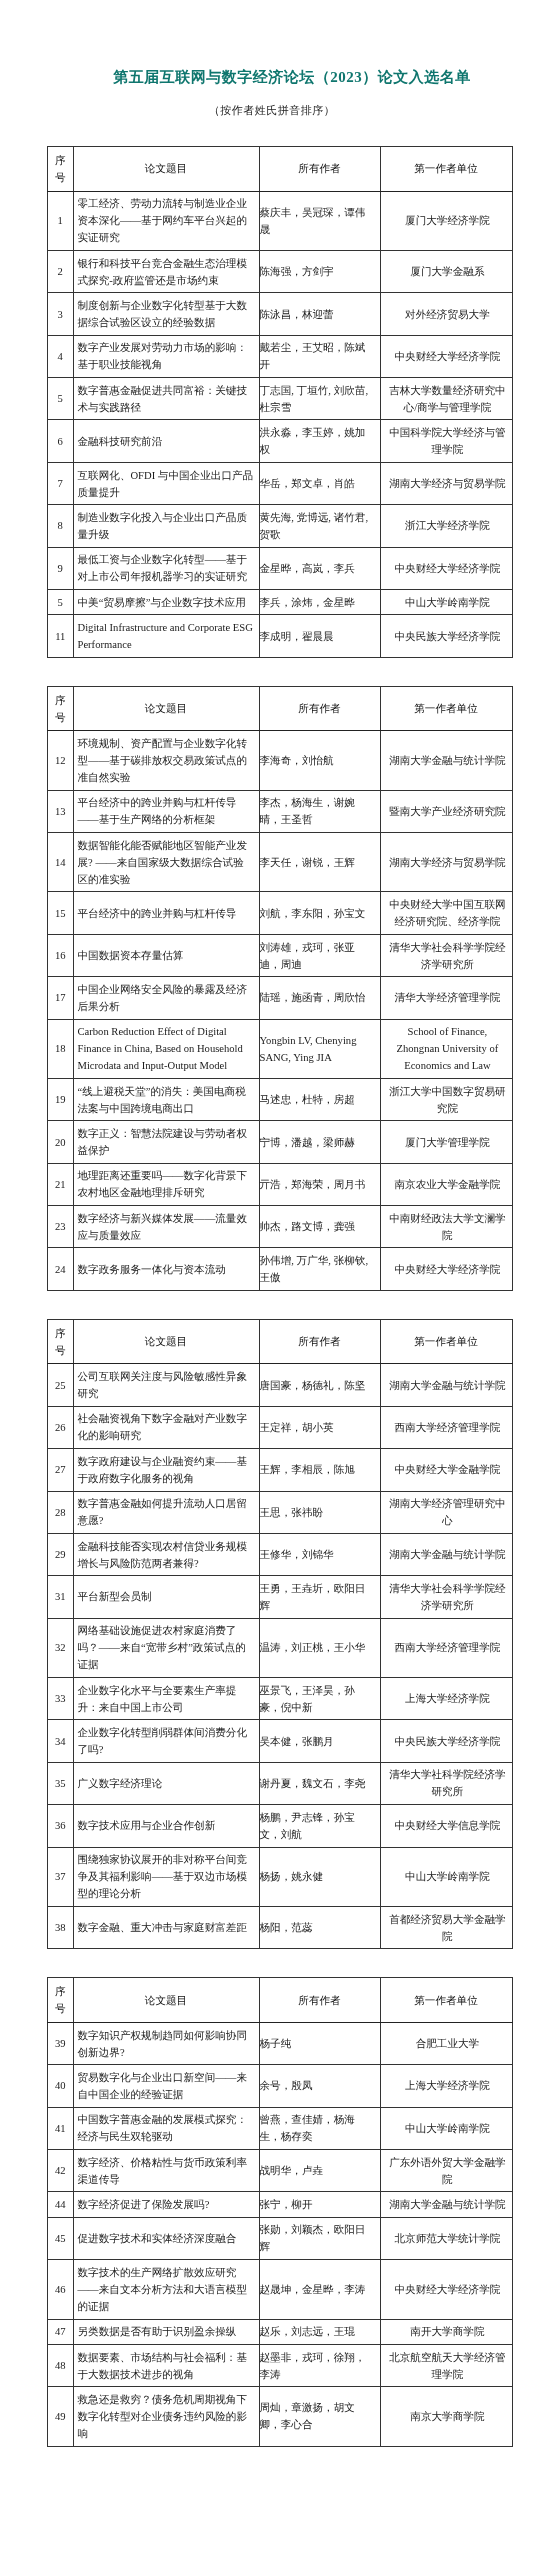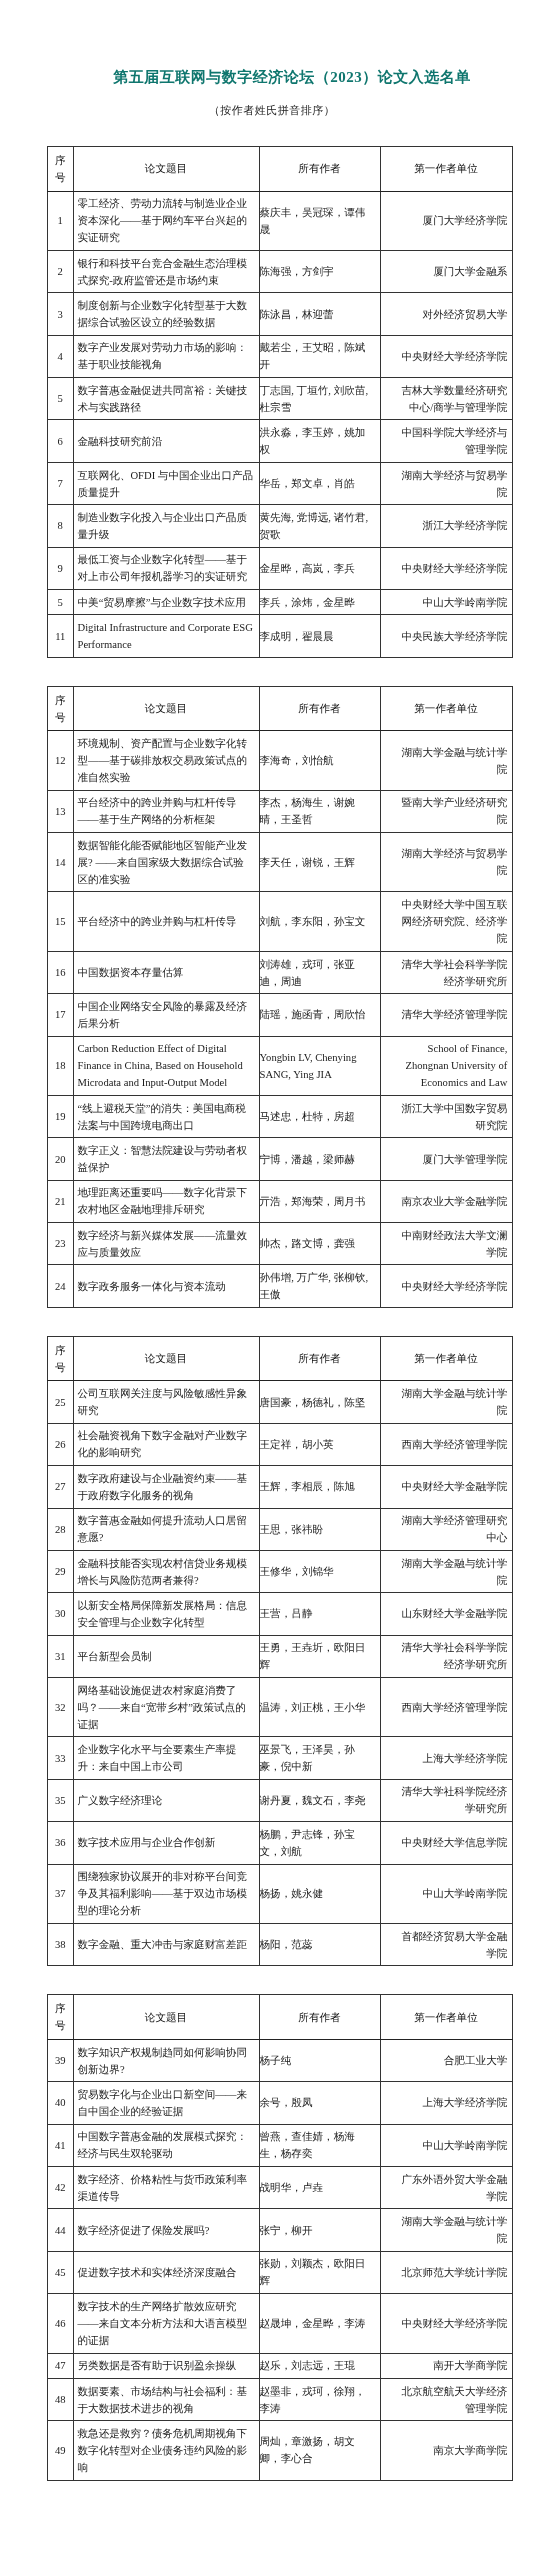--- a/index.html
+++ b/index.html
@@ -35,21 +35,21 @@
     text-align:center;border-bottom:1.6px solid #222;
     padding:4.8px 2.1px;color:#111;
   }
   col.col-index{width:25.5px;}
   col.col-title{width:186px;}
   col.col-authors{width:121px;}
   col.col-affil{width:132px;}
   td.c-index{text-align:center;padding:3.7px 1.1px;}
   td.c-title{text-align:left;padding-left:4px;}
   td.c-authors{text-align:left;padding-left:0;}
-  td.c-affil{text-align:right;padding-left:15px;margin-top:47px;}
+  td.c-affil{text-align:center;padding-left:7px;margin-top:47px;}
 </style>
 </head>
 <body>
 
 <div class="page">
   <h1 class="doc-title">第五届互联网与数字经济论坛（2023）论文入选名单</h1>
   <div class="doc-subtitle">（按作者姓氏拼音排序）</div>
   <div class="tables-host">
       <table class="paper-table">
         <colgroup>
@@ -265,42 +265,42 @@
             <td class="c-authors">王思，张祎盼</td>
             <td class="c-affil">湖南大学经济管理研究中心</td>
           </tr>
           <tr>
             <td class="c-index">29</td>
             <td class="c-title">金融科技能否实现农村信贷业务规模增长与风险防范两者兼得?</td>
             <td class="c-authors">王修华，刘锦华</td>
             <td class="c-affil">湖南大学金融与统计学院</td>
           </tr>
           <tr>
-            <td class="c-index">30</td>
-            <td class="c-title">以新安全格局保障新发展格局：信息安全管理与企业数字化转型</td>
-            <td class="c-authors">王营，吕静</td>
-            <td class="c-affil">山东财经大学金融学院</td>
-          </tr>
-          <tr>
             <td class="c-index">31</td>
             <td class="c-title">平台新型会员制</td>
             <td class="c-authors">王勇，王垚圻，欧阳日辉</td>
             <td class="c-affil">清华大学社会科学学院经济学研究所</td>
           </tr>
           <tr>
             <td class="c-index">32</td>
             <td class="c-title">网络基础设施促进农村家庭消费了吗？——来自“宽带乡村”政策试点的证据</td>
             <td class="c-authors">温涛，刘正桃，王小华</td>
             <td class="c-affil">西南大学经济管理学院</td>
           </tr>
           <tr>
             <td class="c-index">33</td>
             <td class="c-title">企业数字化水平与全要素生产率提升：来自中国上市公司</td>
             <td class="c-authors">巫景飞，王泽昊，孙豪，倪中新</td>
             <td class="c-affil">上海大学经济学院</td>
+          </tr>
+          <tr>
+            <td class="c-index">34</td>
+            <td class="c-title">企业数字化转型削弱群体间消费分化了吗?</td>
+            <td class="c-authors">吴本健，张鹏月</td>
+            <td class="c-affil">中央民族大学经济学院</td>
           </tr>
           <tr>
             <td class="c-index">35</td>
             <td class="c-title">广义数字经济理论</td>
             <td class="c-authors">谢丹夏，魏文石，李尧</td>
             <td class="c-affil">清华大学社科学院经济学研究所</td>
           </tr>
           <tr>
             <td class="c-index">36</td>
             <td class="c-title">数字技术应用与企业合作创新</td>

